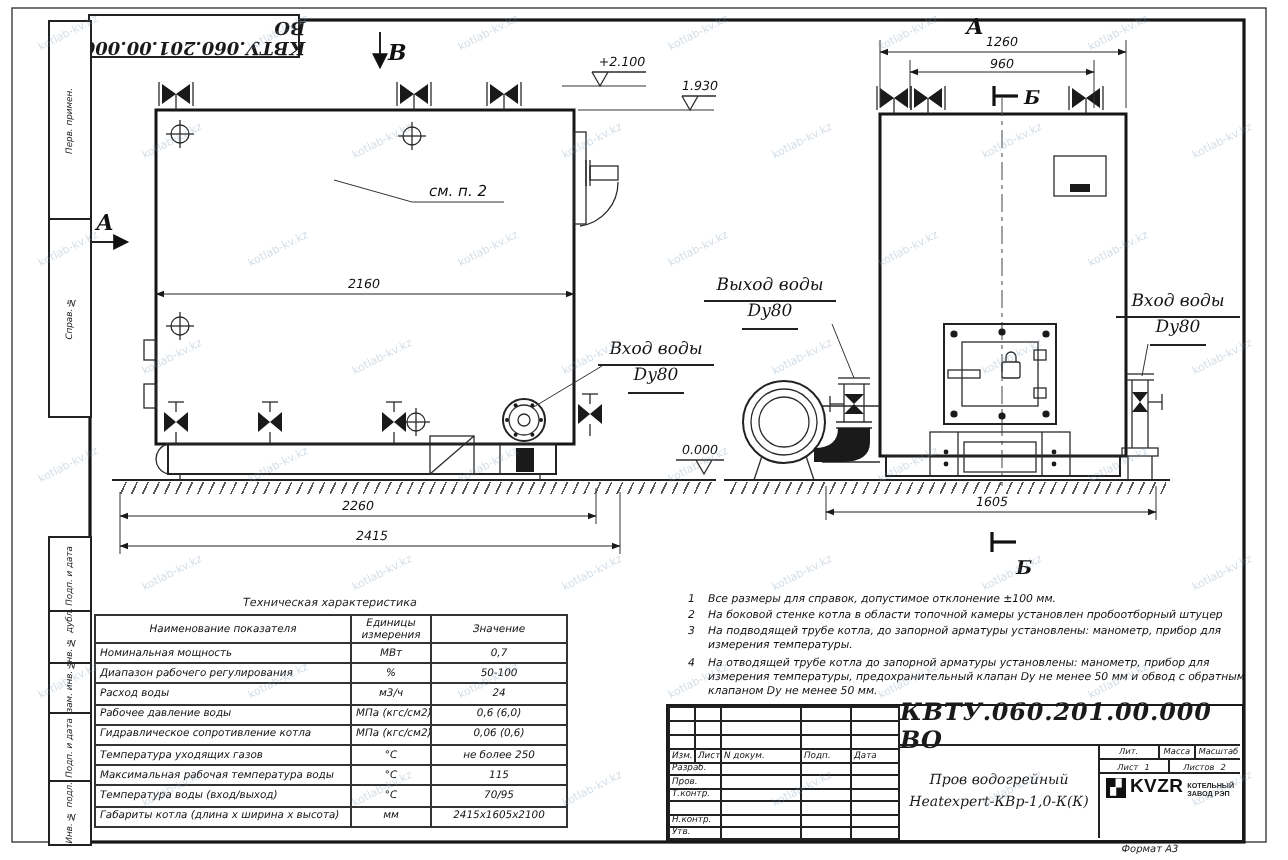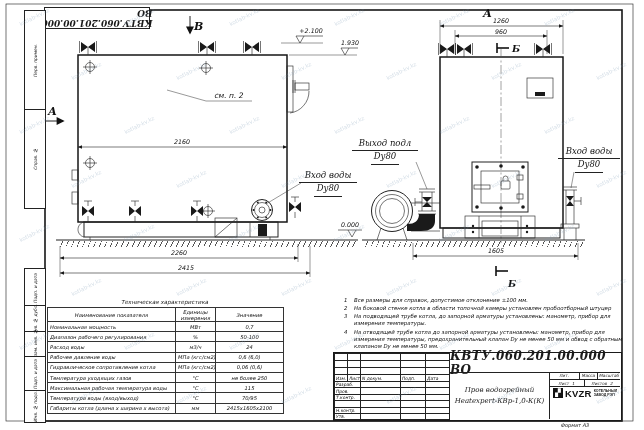--- a/index.html
+++ b/index.html
@@ -85,21 +85,21 @@
   .lv-cell{width:10px;border-right:0.7px solid #222;font:italic 6px "DejaVu Sans",sans-serif;
       display:flex;align-items:center;justify-content:center;}
   .lv-mass{width:19px;border-right:0.7px solid #222;}
   .lv-scale{width:22px;display:flex;align-items:center;justify-content:center;
       font:italic 6.4px "DejaVu Sans",sans-serif;}
   .lit-sheets{display:flex;height:7px;border-bottom:0.7px solid #222;}
   .sh-cell{display:flex;align-items:center;justify-content:center;gap:3px;
       font:italic 4.2px "DejaVu Sans",sans-serif;}
   .sh1{width:35px;border-right:0.7px solid #222;}
   .sh2{width:36px;}
-  .lit-logo{display:flex;height:12px;align-items:center;justify-content:center;gap:2px;}
+  .lit-logo{display:flex;height:12px;align-items:flex-end;justify-content:center;gap:2px;}
   .logo-box{width:10px;height:10px;background:#111;color:#fff;font:700 7px "Liberation Sans",sans-serif;
       display:flex;align-items:center;justify-content:center;}
   .logo-txt{font:700 9.5px "Liberation Sans",sans-serif;letter-spacing:0.2px;color:#111;}
   .logo-sub{display:flex;flex-direction:column;font:700 3.6px "Liberation Sans",sans-serif;
       line-height:1.15;color:#222;}
   .fmt{left:528px;top:422px;width:94px;text-align:center;
       font:italic 5px "DejaVu Sans",sans-serif;color:#222;}
 </style>
 </head>
 <body>
@@ -397,21 +397,21 @@
     </div>
 <div class="ov mbox" style="top:390px;height:31px;">
       <span>Инв. № подл.</span>
     </div>
 
 <div class="ov port-label" style="left:299px;top:170px;width:58px;">
   <span class="pl1">Вход воды</span>
   <span class="pl2">Dy80</span>
 </div>
 <div class="ov port-label" style="left:352px;top:138px;width:66px;">
-  <span class="pl1">Выход подл</span>
+  <span class="pl1">Выход воды</span>
   <span class="pl2">Dy80</span>
 </div>
 <div class="ov port-label" style="left:558px;top:146px;width:62px;">
   <span class="pl1">Вход воды</span>
   <span class="pl2">Dy80</span>
 </div>
 
 <div class="ov tech">
   <div class="tech-title">Техническая характеристика</div>
   <table class="tt">

